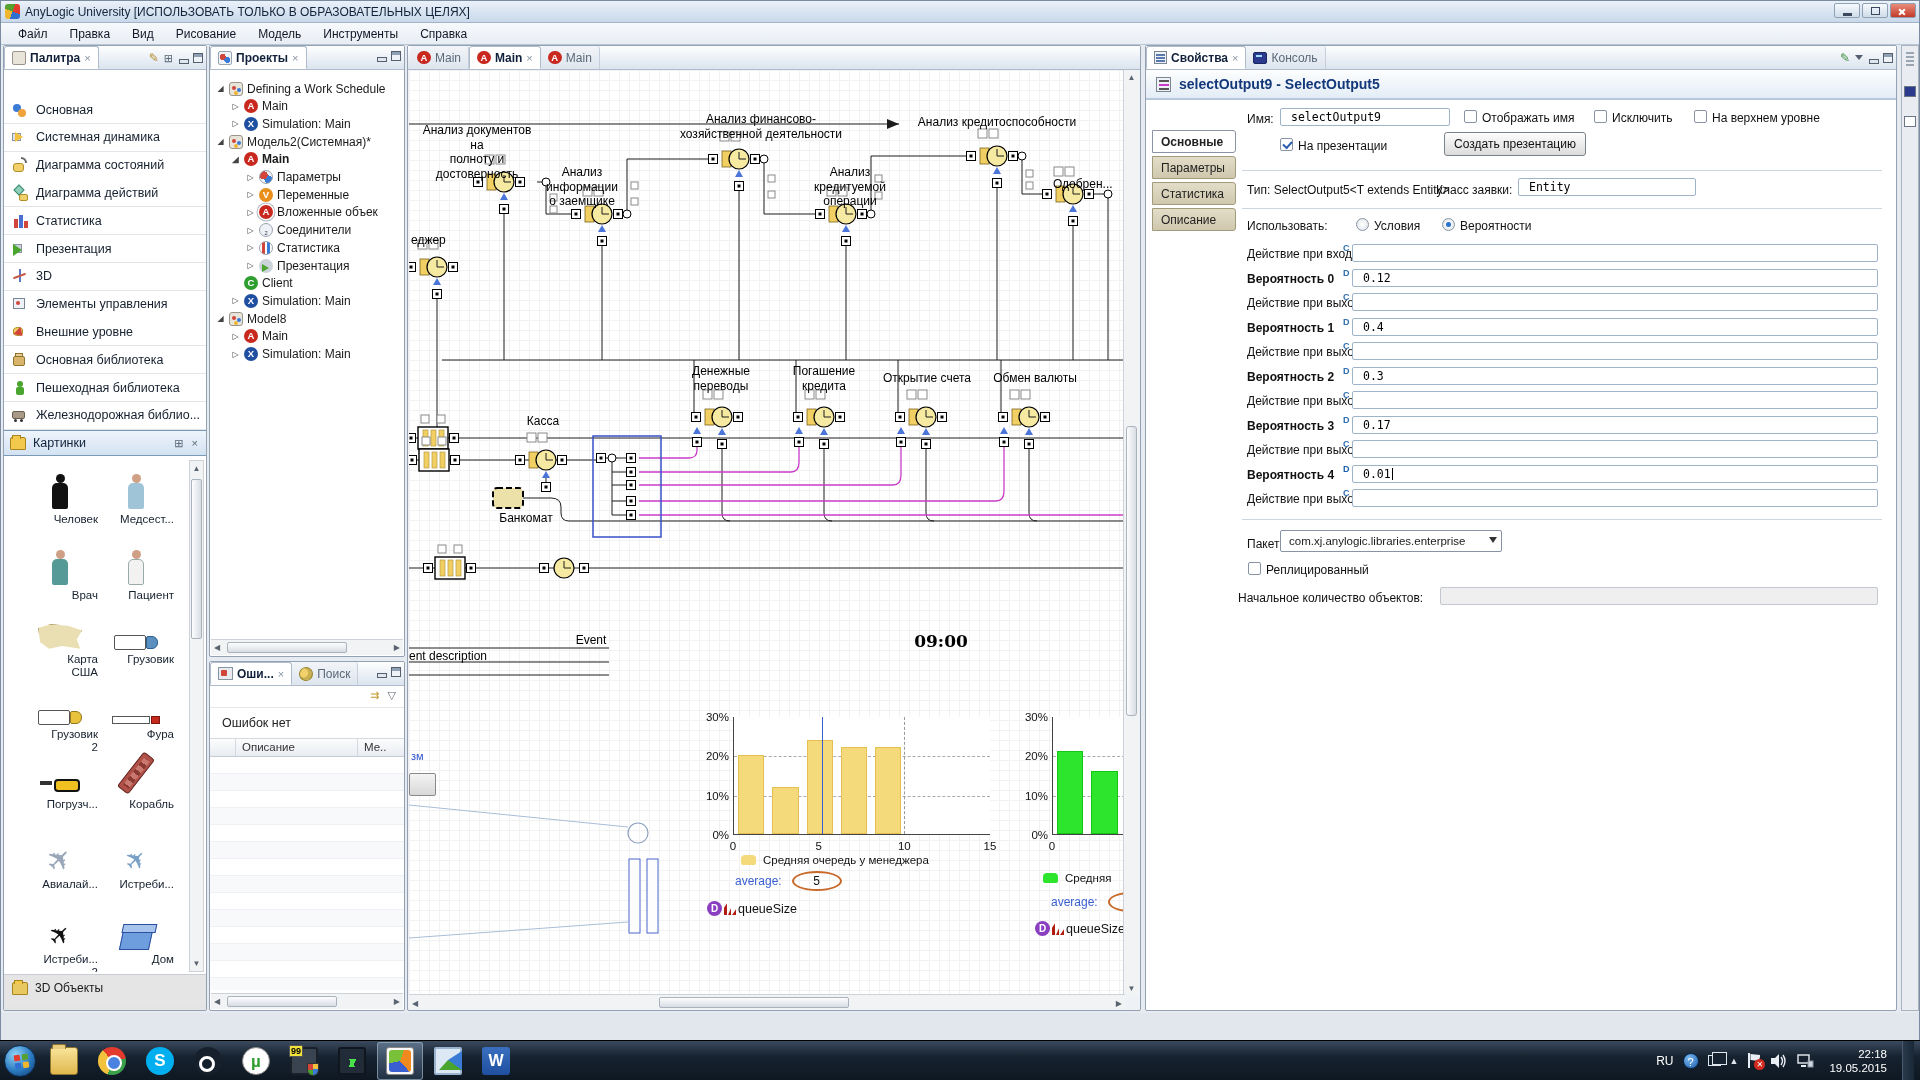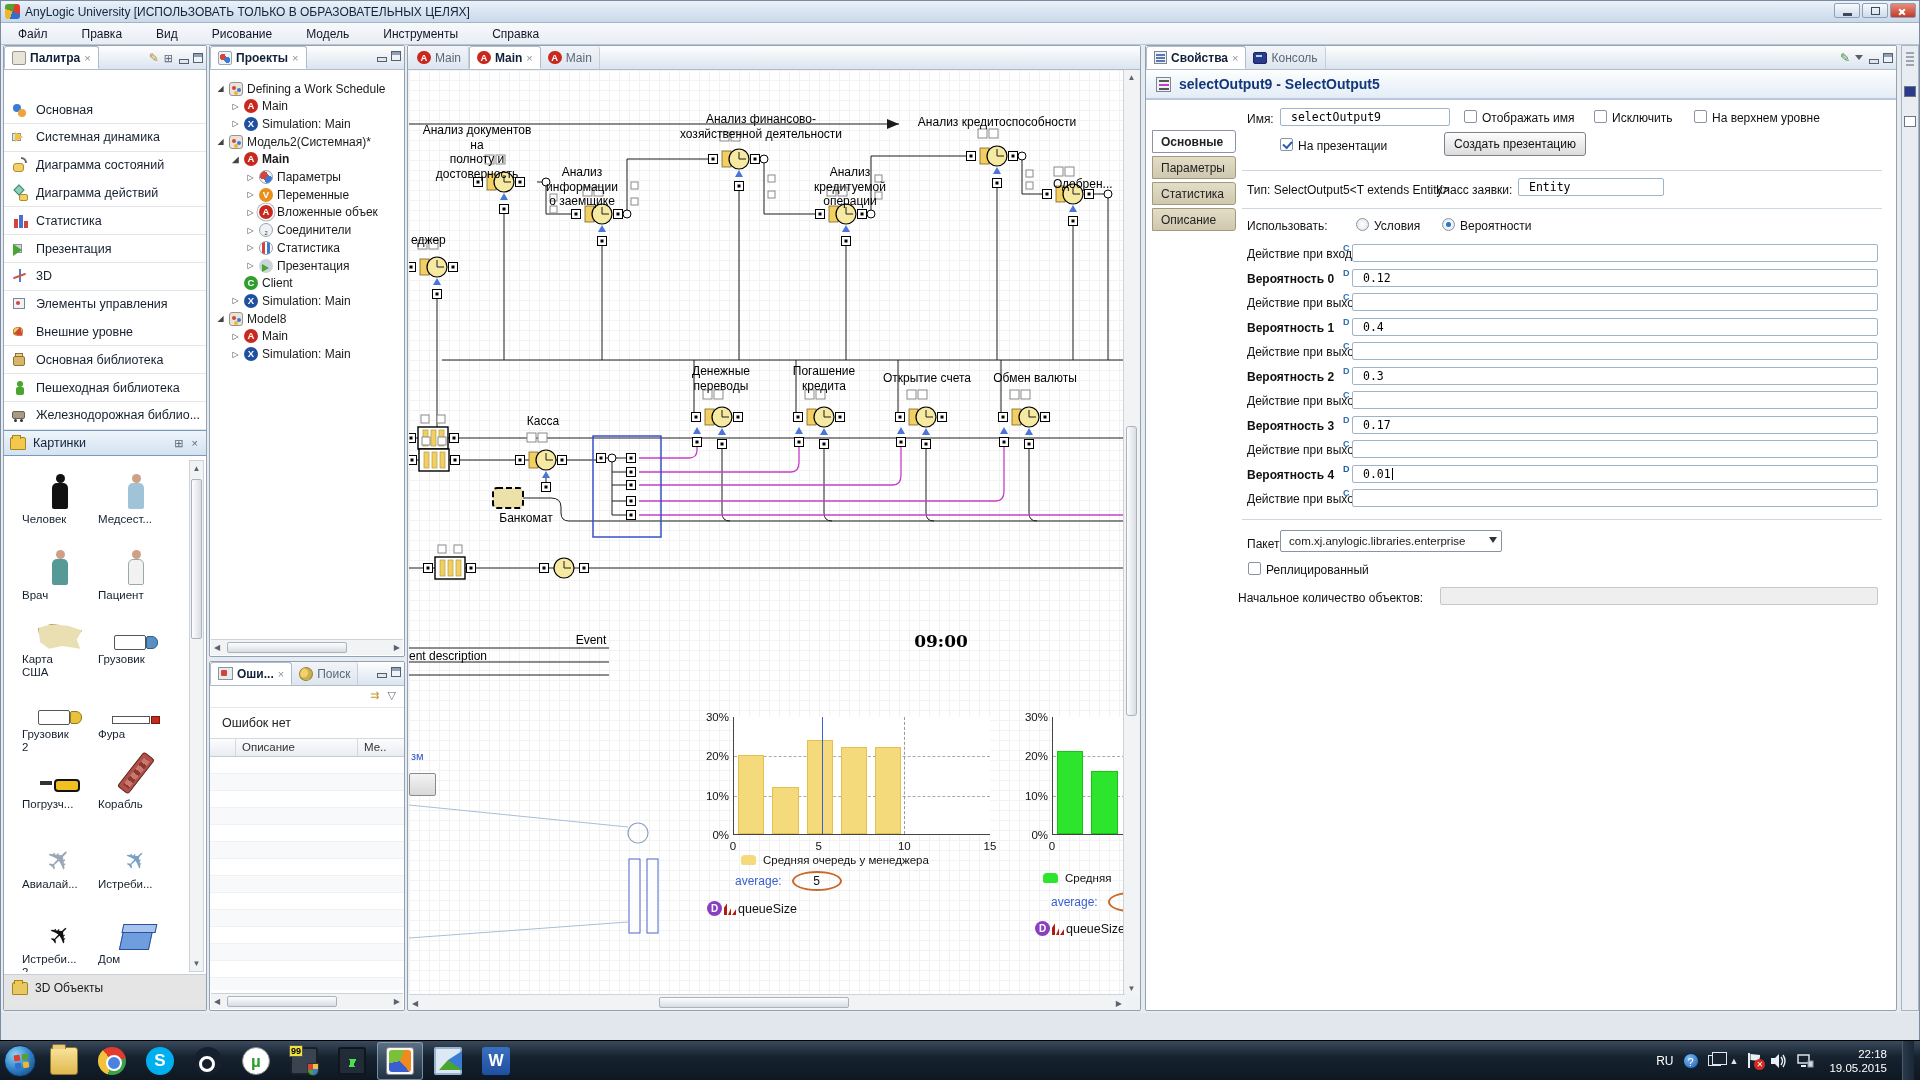--- a/index.html
+++ b/index.html
@@ -10,21 +10,21 @@
 #titlebar{position:absolute;left:0;top:0;width:100%;height:22px;background:linear-gradient(#eaf1f9,#c9d8ea);border-bottom:1px solid #9fb2c6;display:flex;align-items:center;padding-left:4px}
 #titlebar .appico{width:15px;height:15px;margin-right:5px;background:conic-gradient(from 20deg,#e23b2e 0 25%,#2e6fd0 0 50%,#f0b62e 0 75%,#55a02e 0 100%);border-radius:3px}
 #titlebar .t{font-size:12px;color:#12233a}
 .winbtns{position:absolute;right:3px;top:2px;display:flex;gap:2px}
 .winbtns .b{width:26px;height:15px;border:1px solid #8ea0b4;border-radius:2px;background:linear-gradient(#f6fafd,#cfdcea);position:relative}
 .winbtns .b.close{background:linear-gradient(#e98b7c,#c23b27)}
 .winbtns .b i{position:absolute;left:8px;top:9px;width:9px;height:3px;background:#3a4a5c}
 .winbtns .b.max i{top:3px;height:8px;background:none;border:1px solid #3a4a5c}
 .winbtns .b.close i{left:10px;top:4px;width:2px;height:8px;background:#fff;transform:rotate(45deg)}
 .winbtns .b.close i:after{content:"";position:absolute;left:0;top:0;width:2px;height:8px;background:#fff;transform:rotate(90deg)}
-#menubar{position:absolute;left:0;top:22px;width:100%;height:22px;background:linear-gradient(#f7f9fc,#e8edf4);border-bottom:1px solid #b9c6d4;display:flex;align-items:center;padding-left:8px;gap:16px}
+#menubar{position:absolute;left:0;top:22px;width:100%;height:22px;background:linear-gradient(#f7f9fc,#e8edf4);border-bottom:1px solid #b9c6d4;display:flex;align-items:center;padding-left:8px;gap:4px}
 #menubar .mi{padding:2px 9px;color:#101828}
 
 .panel{position:absolute;background:#fff;border:1px solid #93a1b2;border-radius:2px}
 .ptabbar{position:absolute;left:0;top:0;right:0;height:24px;background:linear-gradient(#fefefe,#dbe4ef);border-bottom:1px solid #aebccb;display:flex;align-items:flex-end}
 .ptab{height:23px;display:flex;align-items:center;gap:4px;padding:0 7px;font-size:12px;color:#5a6878;border-right:1px solid #c4cfdb;background:linear-gradient(#f2f5f9,#dde5ee);border-radius:3px 3px 0 0}
 .ptab.active{background:#fff;color:#10203a;font-weight:bold;border:1px solid #aebccb;border-bottom:1px solid #fff}
 .ptab .x{font-weight:normal;color:#8a95a2;font-size:11px}
 .pbtns{position:absolute;right:3px;top:5px;display:flex;gap:5px;align-items:center}
 .ic-min{width:10px;height:10px;position:relative}
 .ic-min:after{content:"";position:absolute;left:1px;top:6px;width:8px;height:3px;border:1px solid #55606e;background:#dfe6ee}
@@ -49,21 +49,21 @@
 .i-ctrl i{left:1px;top:2px;width:12px;height:11px;border:1px solid #7a8694;background:#eef1f5}.i-ctrl b{left:4px;top:5px;width:4px;height:4px;background:#d2453a;border-radius:50%}
 .i-ext i{left:1px;top:3px;width:10px;height:9px;background:#f2d06b;border:1px solid #b08f28;border-radius:5px/3px}.i-ext b{right:0;bottom:0;border:5px solid transparent;border-left:8px solid #d2453a;transform:rotate(45deg)}
 .i-lib i{left:1px;top:4px;width:12px;height:10px;background:#d8b56a;border:1px solid #8f7430;border-radius:2px}.i-lib b{left:3px;top:1px;width:8px;height:4px;background:#e8cd90;border:1px solid #8f7430}
 .i-ped i{left:5px;top:1px;width:6px;height:6px;background:#49a52e;border-radius:50%}.i-ped b{left:4px;top:7px;width:8px;height:8px;background:#49a52e;border-radius:2px}
 .i-rail i{left:0;top:4px;width:13px;height:8px;background:#a89a86;border:1px solid #6a5f4e;border-radius:2px}.i-rail b{left:2px;bottom:1px;width:3px;height:3px;background:#333;border-radius:50%;box-shadow:6px 0 0 #333}
 #pics-header{position:absolute;left:0;top:360px;width:100%;height:26px;background:linear-gradient(#eef4fb,#d3e2f2);border-top:1px solid #7a9ab8;border-bottom:1px solid #7a9ab8;display:flex;align-items:center;padding-left:6px;font-size:12.5px;color:#10203a}
 #pics-header .hic{margin-left:auto;margin-right:8px;color:#5a6878;display:flex;gap:8px;font-size:11px}
 .i-pics{width:16px;height:13px;background:#f2c94c;border:1px solid #a8851e;border-radius:2px 2px 1px 1px;margin-right:7px;position:relative}
 .i-pics:after{content:"";position:absolute;left:1px;top:-3px;width:7px;height:3px;background:#f2c94c;border:1px solid #a8851e;border-bottom:none}
 #pics-grid{position:absolute;left:0;top:388px;width:184px;height:514px;overflow:hidden}
-.pic-item{position:absolute;width:76px;text-align:left;font-size:11.5px;color:#15202e;line-height:13px;white-space:pre-line}
+.pic-item{position:absolute;width:76px;text-align:right;font-size:11.5px;color:#15202e;line-height:13px;white-space:pre-line}
 .pic-ic{height:40px;display:flex;align-items:flex-end;justify-content:center;margin-bottom:3px}
 .sil{position:relative;width:22px;height:36px}
 .sil i{position:absolute;left:7px;top:0;width:9px;height:9px;border-radius:50%}
 .sil b{position:absolute;left:3px;top:9px;width:16px;height:26px;border-radius:5px 5px 2px 2px}
 .sil.person i,.sil.person b{background:#111}
 .sil.nurse i{background:#cfa085}.sil.nurse b{background:#9fc4d8}
 .sil.doctor i{background:#cfa085}.sil.doctor b{background:#569a97}
 .sil.patient i{background:#cfa085}.sil.patient b{background:#f2f2f2;border:1px solid #9aa}
 .map-usa{width:44px;height:26px;background:#eadfb2;border:1px solid #b0a070;clip-path:polygon(0 15%,30% 0,70% 8%,100% 25%,88% 60%,96% 95%,55% 85%,25% 95%,5% 70%)}
 .trk{width:44px;height:15px;position:relative}
@@ -998,21 +998,21 @@
         <span class="cbx" style="left: 448px; top: 64px;"></span>
         <div class="flabel" style="left: 466px; top: 65px;">Исключить</div>
         <span class="cbx" style="left: 548px; top: 64px;"></span>
         <div class="flabel" style="left: 566px; top: 65px;">На верхнем уровне</div>
         <span class="cbx on" style="left: 134px; top: 92px;"></span>
         <div class="flabel" style="left: 152px; top: 93px;">На презентации</div>
         <div class="btn" style="left: 258px; top: 86px; width: 142px; height: 24px; margin-left: 40px;">Создать презентацию</div>
         <div class="sep" style="top: 124px;"></div>
         <div class="flabel" style="left: 101px; top: 137px;">Тип: SelectOutput5&lt;T extends Entity&gt;</div>
         <div class="flabel" style="left: 290px; top: 137px;">Класс заявки:</div>
-        <div class="pinput" style="left: 372px; top: 132px; width: 146px;">Entity</div>
+        <div class="pinput" style="left: 372px; top: 132px; width: 178px;">Entity</div>
         <div class="sep" style="top: 162px;"></div>
         <div class="flabel" style="left: 101px; top: 173px;">Использовать:</div>
         <span class="rad" style="left: 210px; top: 172px;"></span>
         <div class="flabel" style="left: 228px; top: 173px;">Условия</div>
         <span class="rad on" style="left: 296px; top: 172px;"></span>
         <div class="flabel" style="left: 314px; top: 173px;">Вероятности</div>
         <div class="flabel" style="left: 101px; top: 201px;">Действие при входе</div>
         <span class="marker" style="left: 197px; top: 197px;">C</span>
         <div class="pinput" style="left: 206px; top: 198px; width: 526px;"></div>
         <div class="flabel b" style="left: 101px; top: 226px;">Вероятность 0</div>

